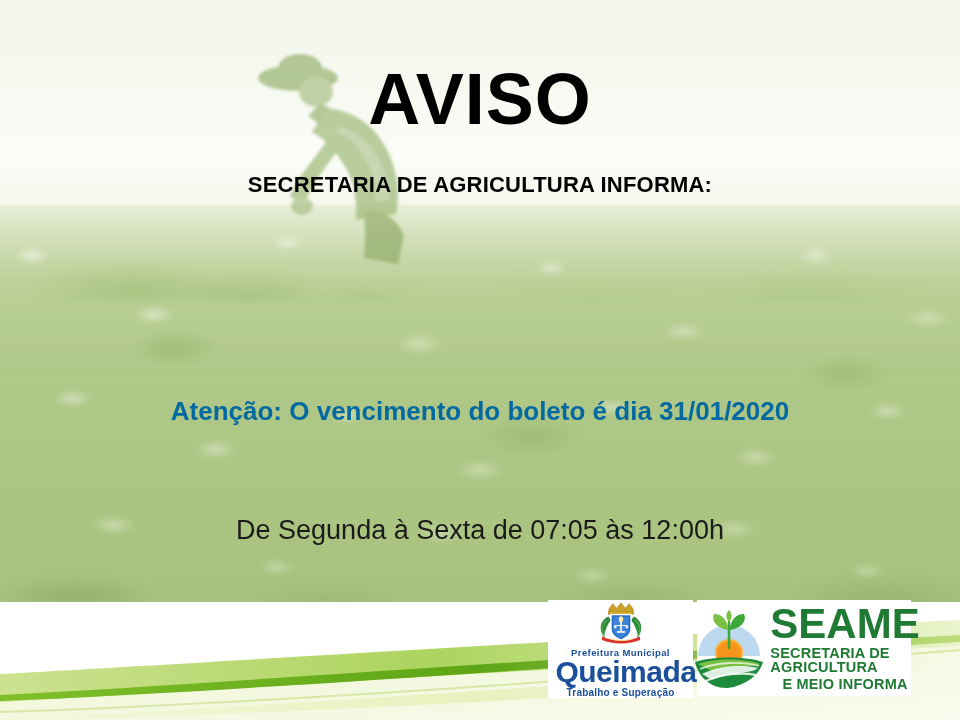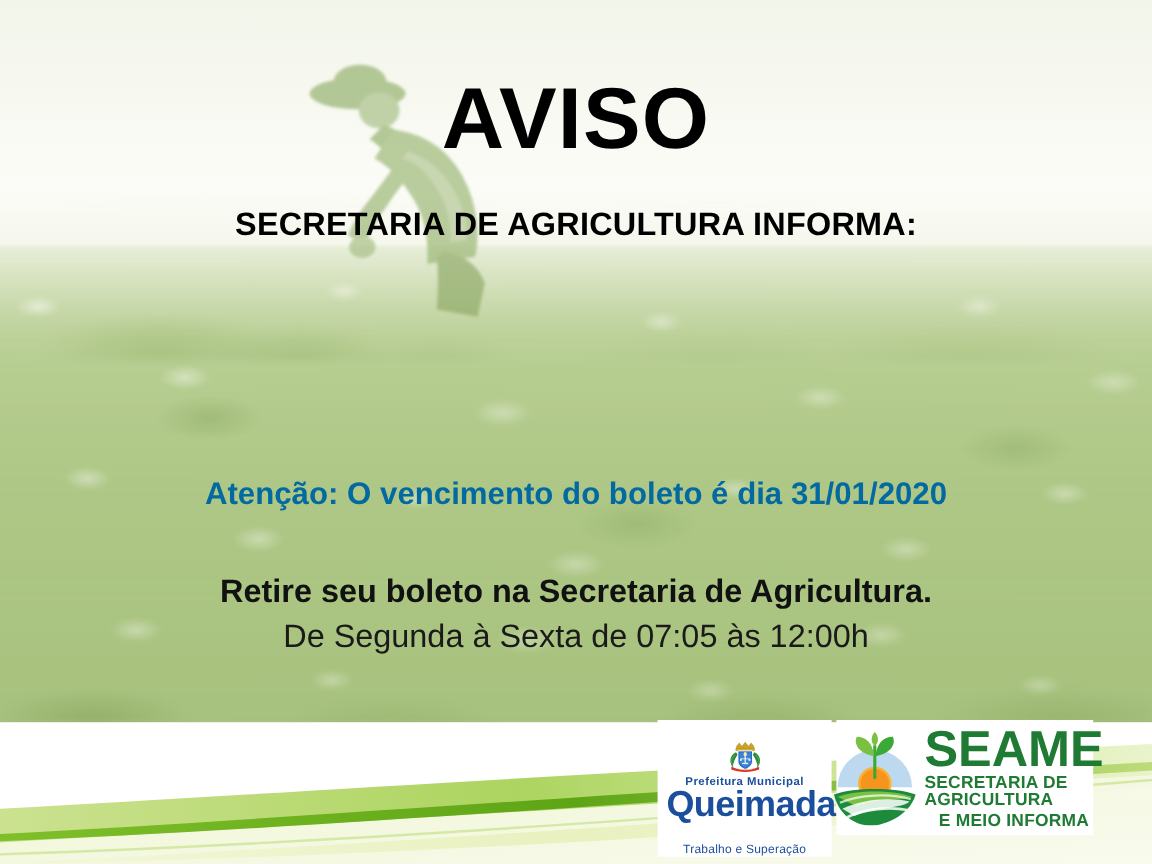--- a/index.html
+++ b/index.html
@@ -141,21 +141,21 @@
     font-size: 72px;
     font-weight: bold;
     color: #000000;
     letter-spacing: 1px;
     line-height: 1;
   }
   .subtitle {
     position: absolute;
     left: 0; right: 0;
     top: 172px;
-    font-size: 27px;
+    font-size: 22px;
     font-weight: bold;
     color: #000000;
     letter-spacing: .2px;
   }
   .headline {
     position: absolute;
     left: 0; right: 0;
     top: 257px;
     font-size: 37px;
     font-weight: bold;
@@ -217,21 +217,21 @@
   .logo-box {
     background: #ffffff;
     display: flex;
     align-items: center;
     justify-content: center;
   }
   .logo-queimadas {
     width: 145px;
     height: 96px;
     flex-direction: column;
-    padding-top: 18px;
+    padding-top: 2px;
   }
   .logo-seame {
     width: 210px;
     height: 96px;
     gap: 4px;
     padding-left: 4px;
   }
   .q-crest { width: 62px; height: 48px; display:block; }
   .q-pref {
     font-size: 9.5px;
@@ -243,24 +243,24 @@
   .q-name {
     font-size: 30px;
     font-weight: bold;
     color: #1b4f9c;
     line-height: .95;
     letter-spacing: -0.5px;
     margin-left: 27px;
   }
   .q-slogan {
     font-size: 10px;
-    font-weight: normal;
+    font-weight: bold;
     color: #1b4f9c;
     letter-spacing: .2px;
-    margin-top: 18px;
+    margin-top: 1px;
   }
   .seame-mark { width: 74px; height: 80px; display:block; flex: none; }
   .seame-words { text-align: left; line-height: 1; }
   .seame-title {
     font-size: 42px;
     font-weight: bold;
     color: #1f7a34;
     letter-spacing: 0px;
     line-height: .92;
   }
@@ -312,21 +312,20 @@
       </g>
     </svg>
 
     <div class="photo-fg"></div>
   </div>
 
   <div class="content">
     <div class="title">AVISO</div>
     <div class="subtitle">SECRETARIA DE AGRICULTURA INFORMA:</div>
     <div class="notice">Atenção: O vencimento do boleto é dia 31/01/2020</div>
-    <div class="pickup">Retire seu boleto na Secretaria de Agricultura.</div>
     <div class="hours">De Segunda à Sexta  de 07:05 às 12:00h</div>
   </div>
 
   <div class="footer">
     <svg class="swoosh" viewBox="0 0 960 118" preserveAspectRatio="none">
       <defs>
         <linearGradient id="gA" x1="0" y1="0" x2="1" y2="0">
           <stop offset="0" stop-color="#c9e08a"></stop>
           <stop offset="0.45" stop-color="#a8d257"></stop>
           <stop offset="1" stop-color="#e9f3c9"></stop>

